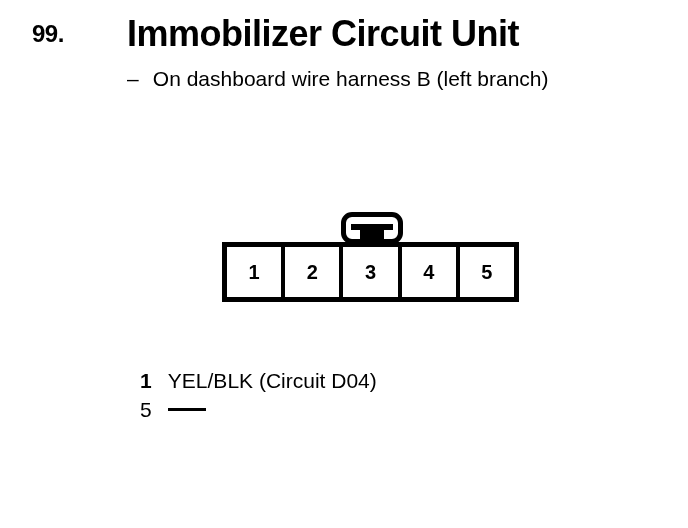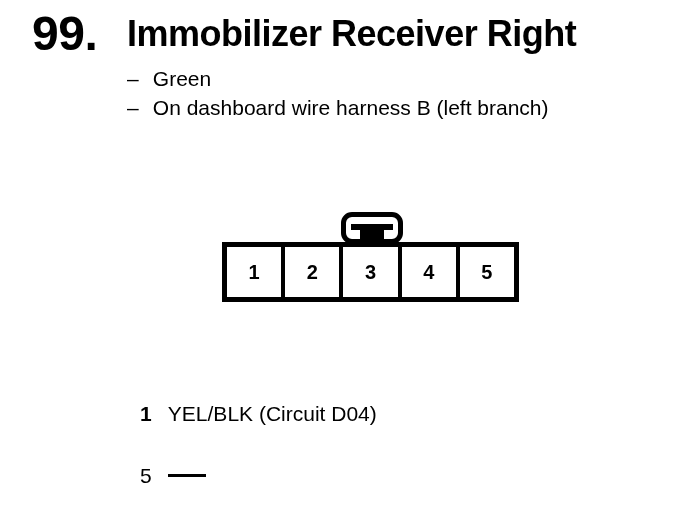--- a/index.html
+++ b/index.html
@@ -22,21 +22,21 @@
     position: absolute;
     left: 0;
     top: 12px;
     width: 688px;
     height: 46px;
   }
   .hdr-number {
     position: absolute;
     left: 32px;
     top: 0;
-    font-size: 48px;
+    font-size: 24px;
     font-weight: bold;
     line-height: 44px;
     letter-spacing: -0.5px;
   }
   .hdr-title {
     position: absolute;
     left: 127px;
     top: 0;
     font-size: 36px;
     font-weight: bold;
@@ -145,21 +145,20 @@
     position: absolute;
     left: 140px;
     top: 366px;
     width: 540px;
   }
   .pin-row {
     height: 29px;
     line-height: 29px;
     white-space: nowrap;
     font-size: 21px;
-    margin-top: 33px;
   }
   .pin-num {
     display: inline-block;
     width: 22px;
     font-size: 21px;
   }
   .pin-num.bold {
     font-weight: bold;
   }
   .pin-label {
@@ -173,28 +172,24 @@
     background: #000;
     vertical-align: middle;
     margin-bottom: 3px;
   }
 </style>
 </head>
 <body>
 
 <div class="header">
   <div class="hdr-number">99.</div>
-  <div class="hdr-title">Immobilizer Receiver Right</div>
+  <div class="hdr-title">Immobilizer Circuit Unit</div>
 </div>
 
 <div class="desc-list">
-  <div class="desc-item">
-    <span class="desc-dash">–</span>
-    <span class="desc-text">Green</span>
-  </div>
   <div class="desc-item">
     <span class="desc-dash">–</span>
     <span class="desc-text">On dashboard wire harness B (left branch)</span>
   </div>
 </div>
 
 <div class="connector-wrap">
 
   <div class="lock-tab">
     <div class="tab-outline"></div>

